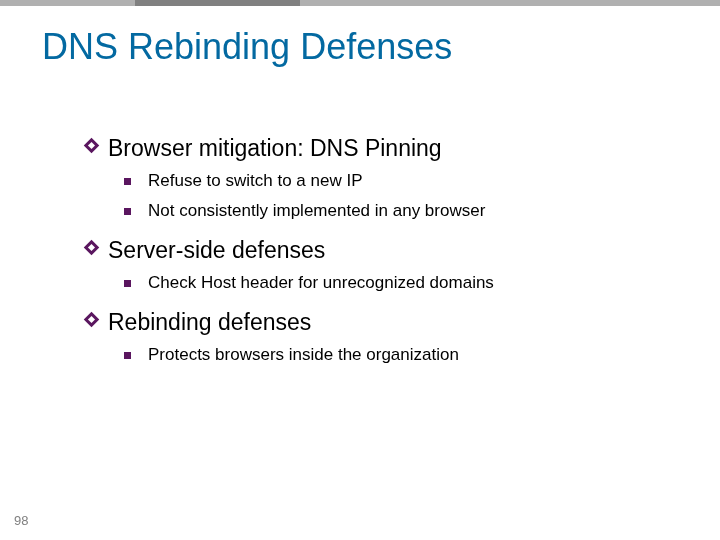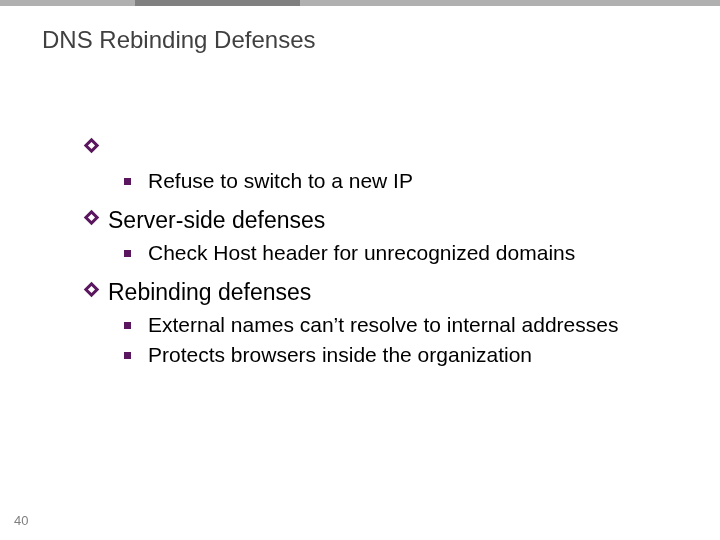--- a/index.html
+++ b/index.html
@@ -1,27 +1,27 @@
 <!DOCTYPE html>
 <html><head>
 <meta charset="utf-8">
 <style>
   * { margin: 0; padding: 0; box-sizing: border-box; }
   html, body { width: 720px; height: 540px; background: #fff; font-family: Verdana, Arial, sans-serif; }
   .slide { position: relative; width: 720px; height: 540px; }
   .top-accent { position: absolute; top: 0; left: 0; width: 720px; height: 6px; background: #b0b0b0; }
   .top-accent .dark { position: absolute; top: 0; left: 135px; width: 165px; height: 6px; background: #808080; }
-  .title { position: absolute; left: 42px; top: 26px; font-size: 24px; color: #404040; letter-spacing: 0px; }
+  .title { position: absolute; left: 42px; top: 26px; font-size: 36px; color: #0369a1; letter-spacing: 0px; }
   .content { position: absolute; left: 86px; top: 128px; width: 600px; }
   .l1 { display: flex; align-items: flex-start; margin-bottom: 6px; margin-top: 6px; }
   .l1 .bullet { flex: 0 0 auto; width: 22px; color: #5a165f; font-size: 17px; line-height: 28px; }
   .l1 .txt { font-size: 23px; color: #000; line-height: 28px; }
   .l2 { display: flex; align-items: flex-start; margin-left: 38px; margin-bottom: 2px; }
   .l2 .bullet { flex: 0 0 auto; width: 24px; color: #5a165f; font-size: 10px; line-height: 26px; padding-top: 2px; }
-  .l2 .txt { font-size: 21px; color: #000; line-height: 26px; }
+  .l2 .txt { font-size: 17px; color: #000; line-height: 26px; }
   .group { margin-bottom: 10px; }
   .page-num { position: absolute; left: 14px; bottom: 12px; font-size: 13px; color: #808080; }
   .diamond { display: inline-block; width: 11px; height: 11px; background: #5a165f; transform: rotate(45deg); position: relative; top: -2px; margin-right: 2px; }
   .diamond .inner { position: absolute; width: 5px; height: 5px; background: #fff; top: 3px; left: 3px; }
   .sq { display: inline-block; width: 7px; height: 7px; background: #5a165f; position: relative; top: -1px; }
 </style>
 </head>
 <body>
 
 <div class="slide">
@@ -29,24 +29,29 @@
     <div class="dark"></div>
   </div>
 
   <div class="title">DNS Rebinding Defenses</div>
 
   <div class="content">
 
     <div class="group">
       <div class="l1">
         <span class="bullet"><span class="diamond"><span class="inner"></span></span></span>
+        <span class="txt">Browser mitigation: DNS Pinning</span>
       </div>
       <div class="l2">
         <span class="bullet"><span class="sq"></span></span>
         <span class="txt">Refuse to switch to a new IP</span>
+      </div>
+      <div class="l2">
+        <span class="bullet"><span class="sq"></span></span>
+        <span class="txt">Not consistently implemented in any browser</span>
       </div>
     </div>
 
     <div class="group">
       <div class="l1">
         <span class="bullet"><span class="diamond"><span class="inner"></span></span></span>
         <span class="txt">Server-side defenses</span>
       </div>
       <div class="l2">
         <span class="bullet"><span class="sq"></span></span>
@@ -54,24 +59,20 @@
       </div>
     </div>
 
     <div class="group">
       <div class="l1">
         <span class="bullet"><span class="diamond"><span class="inner"></span></span></span>
         <span class="txt">Rebinding defenses</span>
       </div>
       <div class="l2">
         <span class="bullet"><span class="sq"></span></span>
-        <span class="txt">External names can’t resolve to internal addresses</span>
-      </div>
-      <div class="l2">
-        <span class="bullet"><span class="sq"></span></span>
         <span class="txt">Protects browsers inside the organization</span>
       </div>
     </div>
 
   </div>
 
-  <div class="page-num">40</div>
+  <div class="page-num">98</div>
 </div>
 
 </body></html>

